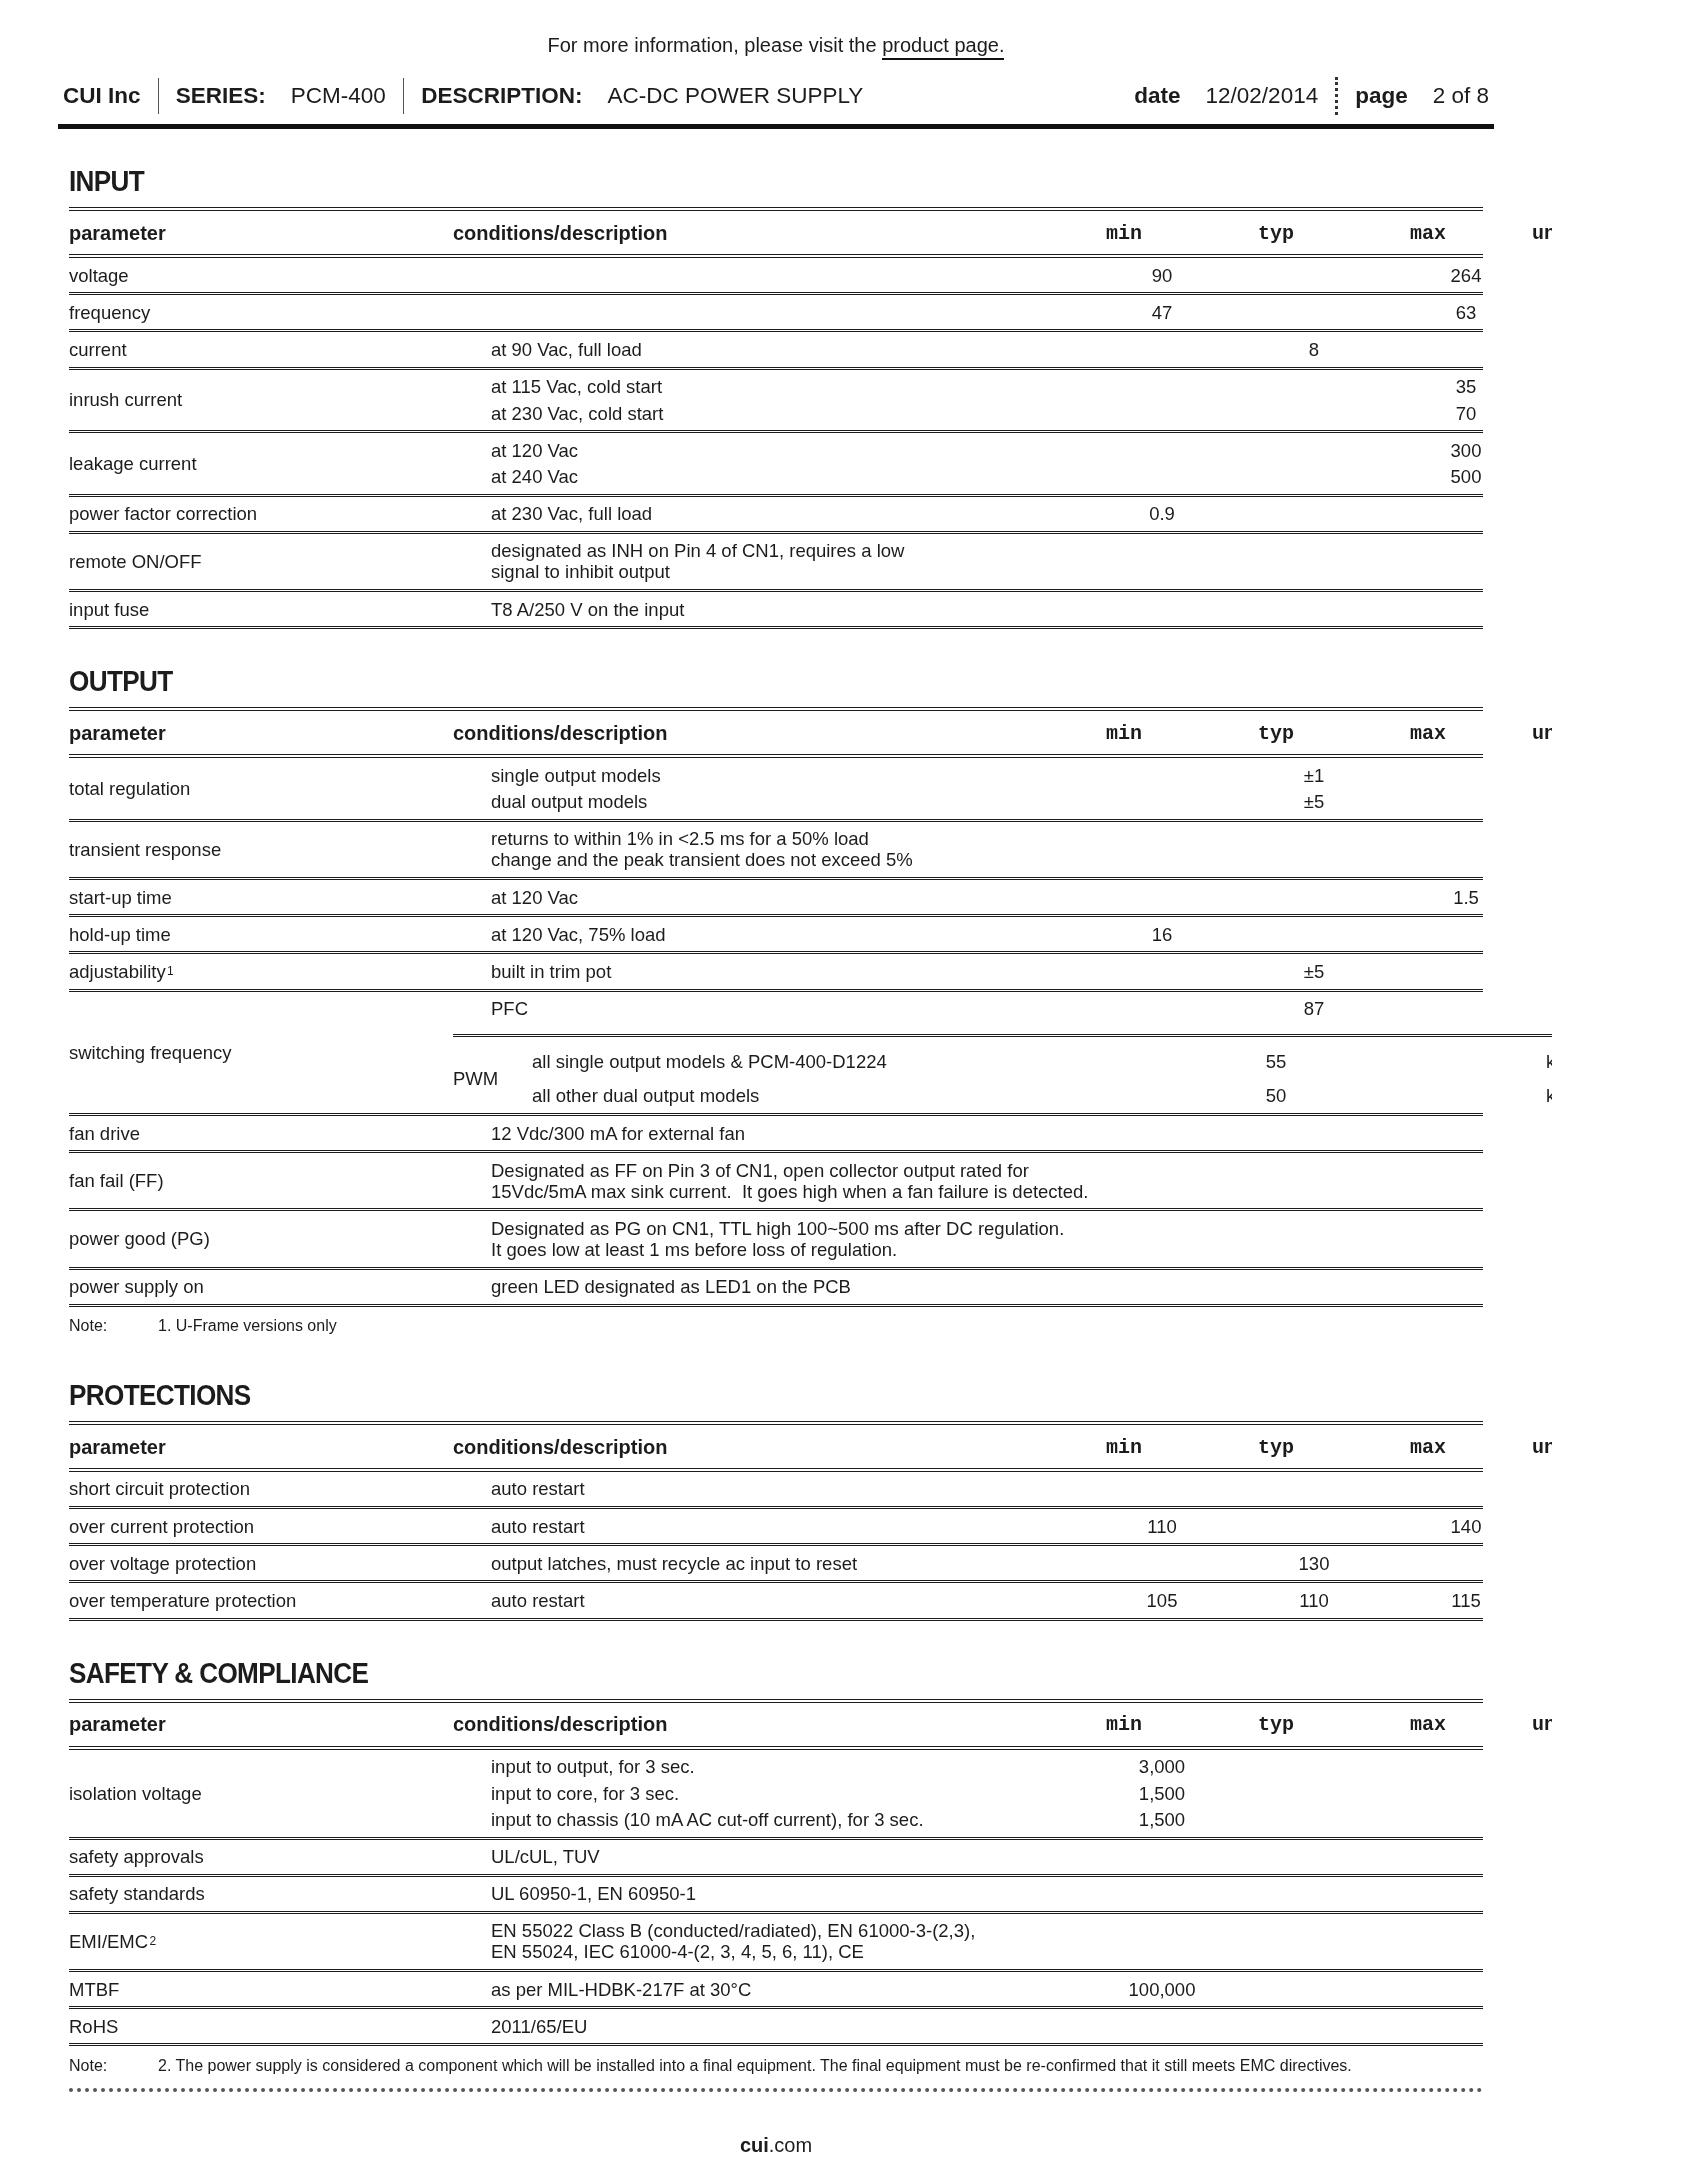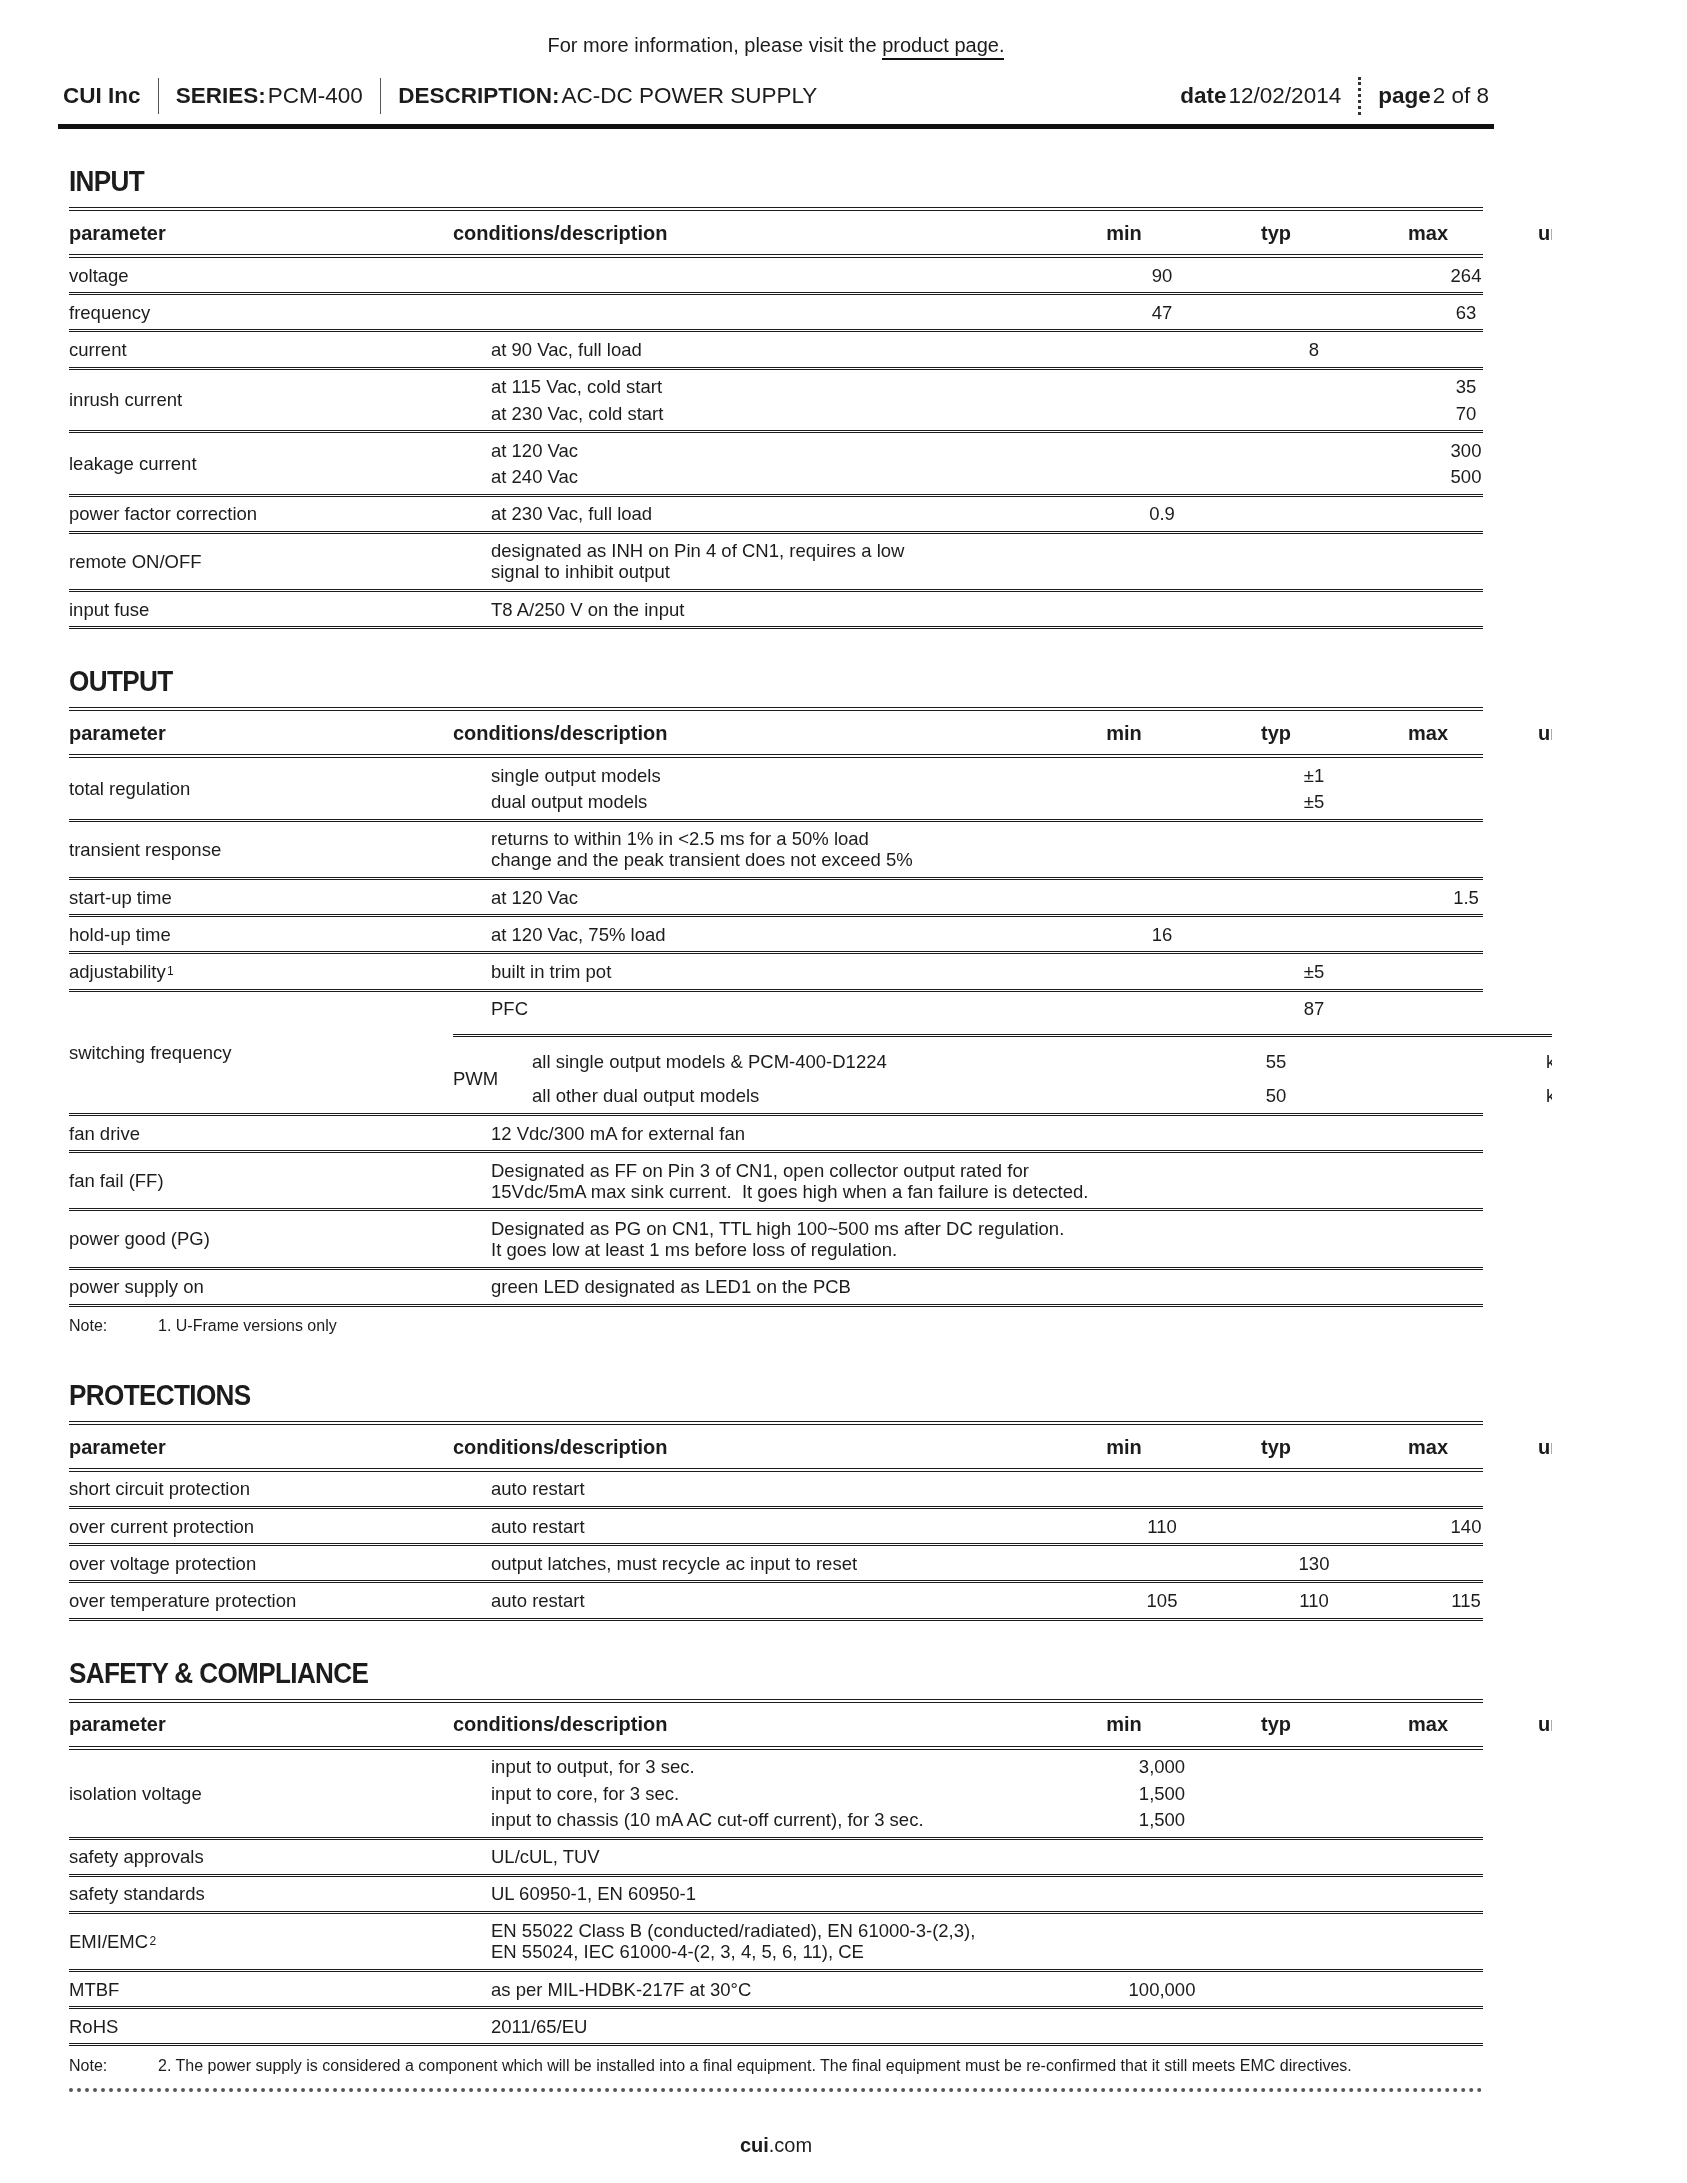--- a/index.html
+++ b/index.html
@@ -11,38 +11,38 @@
     color:#1c1c1c;
     overflow:hidden;
   }
   
   .info-line { text-align:center; padding-top:34px; font-size:20px; }
   .info-link { border-bottom:2.6px solid #111; padding-bottom:2px; cursor:pointer; }
 
   
   .header-bar { display:flex; align-items:center; justify-content:space-between; margin:20px 63px 4px 63px; font-size:22.5px; }
   .hb-group { display:flex; align-items:center; gap:17px; }
-  .pair { display:flex; gap:2px; align-items:flex-end; white-space:nowrap; }
+  .pair { display:flex; gap:25px; align-items:flex-end; white-space:nowrap; }
   .b { font-weight:bold; }
   .vdiv { width:1.3px; height:36px; background:#555; }
   .vdiv-dotted { width:0; height:38px; border-left:3.3px dotted #333; }
   .header-rule { height:4.6px; background:#111; margin:9.3px 58px 0 58px; }
 
   .content { margin:0 69px; }
 
   .sec-title { font-size:29px; font-weight:800; letter-spacing:-0.7px; margin:36px 0 9.3px 0; display:inline-block; transform:scaleX(0.9); transform-origin:left center; }
   .sec-wrap { display:block; }
 
   .sheet { border-top:4px double #1c1c1c; }
   .thead {
     display:grid; grid-template-columns:384px 595px 152px 152px 152px 116px;
     font-weight:bold; font-size:20px; padding:10.6px 0 9.3px 0;
     border-bottom:4px double #1c1c1c; align-items:center;
   }
-  .thead .c { text-align:center; }
+  .thead .c { text-align:center;font-family:Liberation Mono, monospace; }
 
   .r { display:flex; border-bottom:3.3px double #1c1c1c; padding:6.6px 0; font-size:18.5px; }
   .p { flex:0 0 384px; display:flex; align-items:center; line-height:21px; }
   .p sup { font-size:12px; margin-left:1.3px; }
   .ls { flex:1 1 auto; display:flex; flex-direction:column; gap:5.3px; justify-content:center; }
   .l { display:grid; grid-template-columns:595px 152px 152px 152px 116px; align-items:center; line-height:21px;margin-left:38px; }
   .c { white-space:pre; }
   .v { text-align:center; }
 
   .subdivider { border-top:3.3px double #1c1c1c; margin:9.3px 0; }

